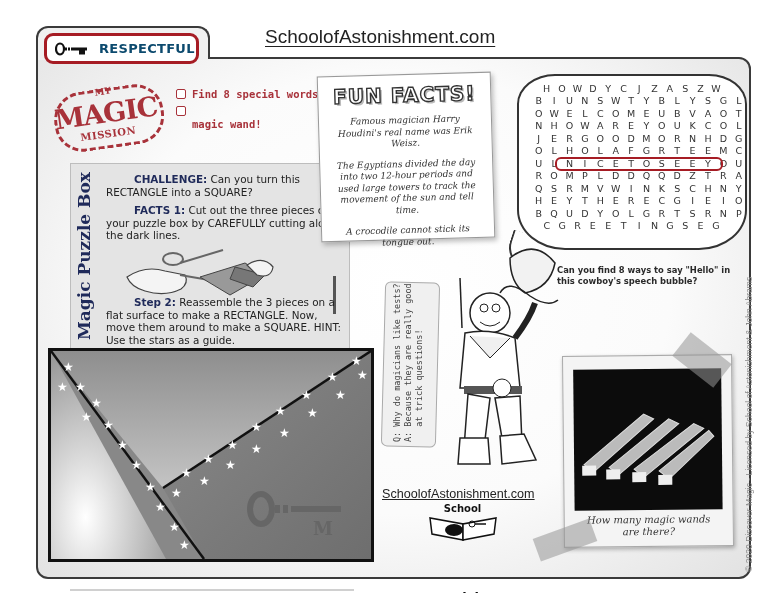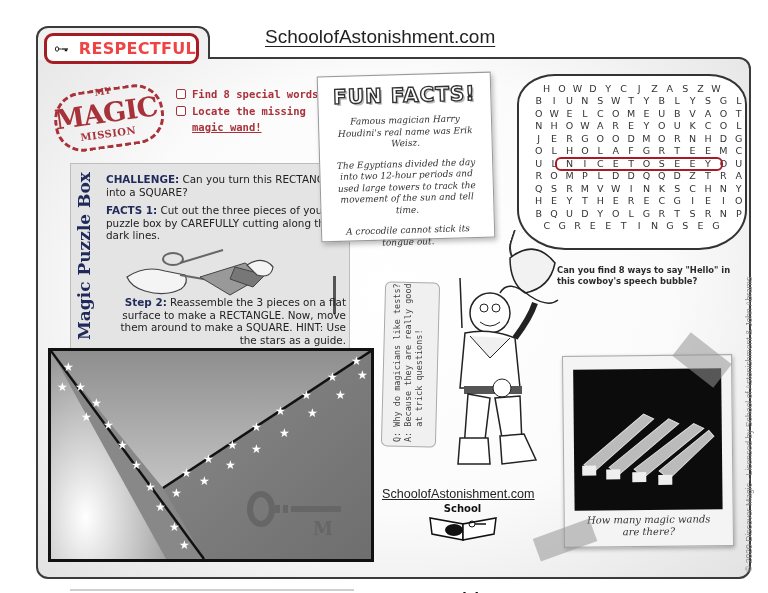--- a/index.html
+++ b/index.html
@@ -20,21 +20,21 @@
   .frame-top-cover {
     position: absolute; left: 38px; top: 55px; width: 170px; height: 5px; background: #f0f0f0;
   }
 
   .badge {
     position: absolute; left: 44px; top: 33px; width: 155px; height: 31px;
     border: 3px solid #a61c24; border-radius: 9px; background: #fff;
     display: flex; align-items: center; padding-left: 8px; gap: 10px;
   }
   .badge-key { width: 34px; height: 14px; }
-  .badge-label { font-family: "DejaVu Sans", sans-serif; font-weight: bold; font-size: 16px; letter-spacing: 0.3px; color: #ef4444; }
+  .badge-label { font-family: "DejaVu Sans", sans-serif; font-weight: bold; font-size: 13px; letter-spacing: 0.3px; color: #0c4a6e; }
 
   .site-title {
     position: absolute; left: 265px; top: 26px; font-family: "Liberation Sans", sans-serif;
     font-size: 19px; color: #222; text-decoration: underline; text-underline-offset: 3px;
   }
 
   
   .stamp {
     position: absolute; left: 50px; top: 82px; width: 118px; height: 70px;
     transform: rotate(-8deg);
@@ -42,33 +42,33 @@
   .stamp-ring {
     position: absolute; inset: 6px 4px 4px 4px; border: 3px dashed #a8323a; border-radius: 28px;
   }
   .stamp-my { position: absolute; left: 48px; top: 4px; font-family: "DejaVu Serif", serif; font-weight: bold; font-size: 9px; color: #a8323a; }
   .stamp-magic { position: absolute; left: 5px; top: 15px; font-family: "DejaVu Serif", serif; font-weight: bold; font-size: 27px; color: #a8323a; letter-spacing: -1px; }
   .stamp-mission { position: absolute; left: 28px; top: 46px; font-family: "DejaVu Serif", serif; font-weight: bold; font-size: 10px; color: #a8323a; letter-spacing: 0.5px; }
 
   .mission-list { position: absolute; left: 176px; top: 86px; list-style: none; }
   .mission-list li { display: flex; align-items: flex-start; gap: 6px; font-family: "DejaVu Sans Mono", monospace; font-weight: bold; font-size: 10.5px; color: #a8323a; line-height: 16.5px; }
   .checkbox { width: 10px; height: 10px; border: 1.6px solid #a8323a; border-radius: 2px; margin-top: 3px; flex: none; background: #fff; }
-  .mission-cont { padding-left: 16px; text-decoration: underline; }
+  .mission-cont { padding-left: 16px; }
 
   
   .puzzle-panel {
     position: absolute; left: 70px; top: 163px; width: 280px; height: 190px;
     background: #e4e4e4; border: 1px solid #bdbdbd;
   }
   .puzzle-vert {
     position: absolute; left: 74px; top: 340px; transform-origin: 0 0; transform: rotate(-90deg);
     font-family: "DejaVu Serif", serif; font-weight: bold; font-size: 17px; color: #1f2a5a; white-space: nowrap;
   }
   .puzzle-text { position: absolute; left: 106px; font-family: "DejaVu Sans", sans-serif; font-size: 10.4px; color: #222; line-height: 12.5px; width: 240px; }
-  .puzzle-text b { color: #1f2a5a; }
+  .puzzle-text b { color: #1f2a5a; margin-left: 28px; }
   .scissors-illus { position: absolute; left: 125px; top: 245px; width: 150px; height: 56px; }
   .cut-marker { position: absolute; left: 333px; top: 276px; width: 3px; height: 38px; background: #555; }
 
   
   .puzzle-rect { position: absolute; left: 48px; top: 348px; width: 326px; height: 214px; border: 3px solid #111; overflow: hidden; background: #888; }
   .puzzle-rect svg { display: block; }
 
   
   .fun-facts {
     position: absolute; left: 319px; top: 74px; width: 174px; height: 166px;
@@ -151,21 +151,20 @@
   <span class="stamp-mission">MISSION</span>
 </div>
 
 <ul class="mission-list">
   <li>
     <span class="checkbox"></span>
     <span>Find 8 special words!</span>
   </li>
   <li>
     <span class="checkbox"></span>
-    <span>Locate the missing</span>
   </li>
   <li class="mission-cont">
     <span>magic wand!</span>
   </li>
 </ul>
 
 <div class="puzzle-panel"></div>
 <div class="puzzle-vert">Magic Puzzle Box</div>
 
 <div class="puzzle-text" style="top:173px;">
@@ -179,21 +178,21 @@
   <path d="M2 32 Q20 20 40 26 L60 30 Q64 38 56 44 Q40 52 20 46 Q6 42 2 32Z" fill="#f4f4f4" stroke="#444" stroke-width="1.2"></path>
   <ellipse cx="48" cy="14" rx="10" ry="6" fill="none" stroke="#666" stroke-width="2"></ellipse>
   <line x1="55" y1="18" x2="98" y2="5" stroke="#666" stroke-width="2"></line>
   <line x1="55" y1="30" x2="90" y2="36" stroke="#666" stroke-width="2"></line>
   <polygon points="75,32 120,18 140,30 105,50" fill="#999" stroke="#444" stroke-width="1"></polygon>
   <polygon points="110,22 140,30 128,42 105,34" fill="#777" stroke="#444" stroke-width="1"></polygon>
   <path d="M122 20 Q138 10 148 22 Q146 34 132 30Z" fill="#f4f4f4" stroke="#444" stroke-width="1.2"></path>
 </svg>
 <div class="cut-marker"></div>
 
-<div class="puzzle-text" style="top:296px;text-align:right;">
+<div class="puzzle-text" style="top:296px;">
   <b>Step 2:</b><span> Reassemble the 3 pieces on a flat surface to make a RECTANGLE. Now, move them around to make a SQUARE. HINT: Use the stars as a guide.</span>
 </div>
 
 <div class="puzzle-rect">
   <svg width="320" height="208" viewBox="0 0 320 208">
     <defs>
       <radialGradient id="gL" cx="30%" cy="80%" r="80%">
           <stop offset="0" stop-color="#ffffff"></stop>
           <stop offset="1" stop-color="#9a9a9a"></stop>
         </radialGradient>

